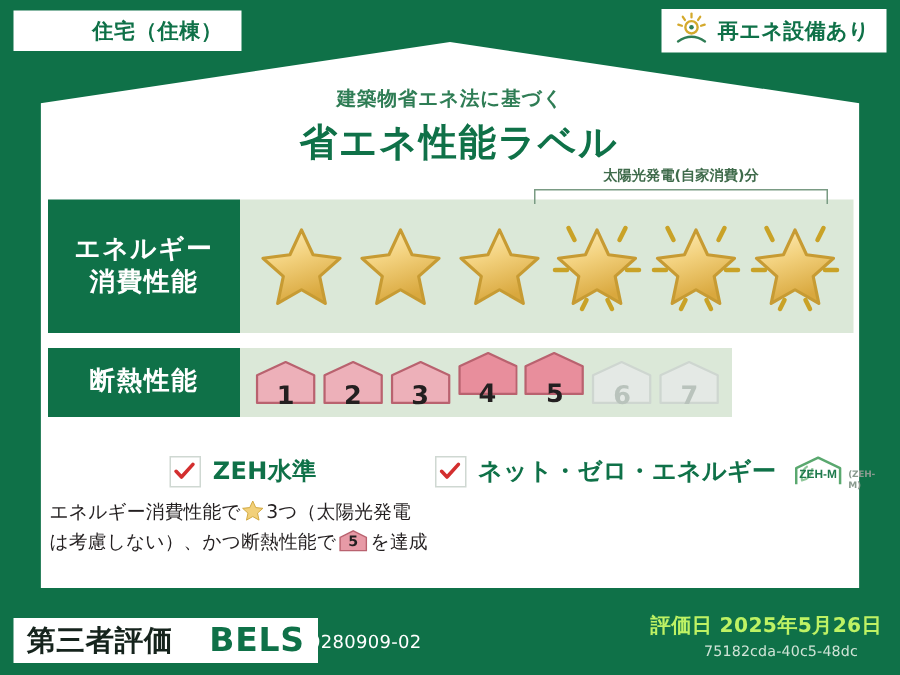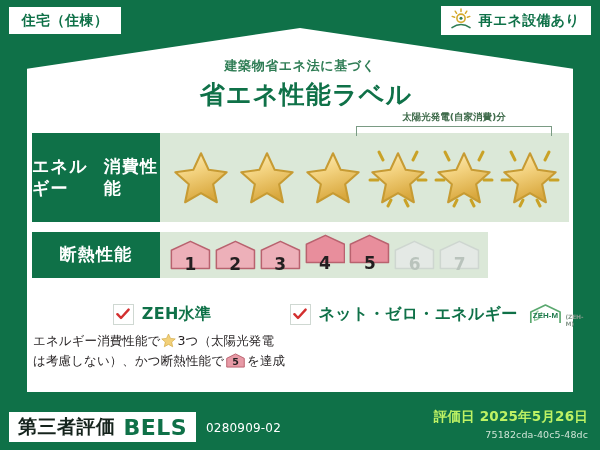--- a/index.html
+++ b/index.html
@@ -7,21 +7,21 @@
     width:600px;height:450px;overflow:hidden;
     font-family:"DejaVu Sans","Liberation Sans",sans-serif;
     background:#0e7048;
   }
   #label-root{position:relative;width:600px;height:450px;background:#0f7148;}
 
   
   .type-chip{
     position:absolute;left:9px;top:7px;width:112px;height:27px;
     background:#ffffff;display:flex;align-items:center;justify-content:center;
-    color:#0f7148;font-size:14px;font-weight:700;letter-spacing:.5px;
+    color:#0f7148;font-size:14px;font-weight:700;letter-spacing:.5px;padding-left:40px;
   }
   .renew-chip{
     position:absolute;right:9px;top:6px;height:29px;padding:0 11px 0 8px;
     background:#ffffff;display:flex;align-items:center;gap:6px;
   }
   .renew-chip .txt{color:#0f7148;font-size:14px;font-weight:700;letter-spacing:.3px;}
 
   
   .roof-panel{
     position:absolute;left:27px;top:28px;width:546px;height:364px;
@@ -34,21 +34,21 @@
     color:#2f7d55;font-size:13px;font-weight:700;letter-spacing:.6px;
   }
   .title-main{
     position:absolute;left:12px;right:0;top:78px;text-align:center;
     color:#0f7148;font-size:25px;font-weight:700;letter-spacing:1.2px;
   }
 
   
   .row{position:absolute;display:flex;align-items:stretch;}
   .row-label{
-    background:#0f7148;color:#ffffff;display:flex;flex-direction:row;
+    background:#0f7148;color:#ffffff;display:flex;flex-direction:column;
     align-items:center;justify-content:center;line-height:1.28;
     font-size:17px;font-weight:700;letter-spacing:1.2px;
   }
   .row-body{background:#dbe8d8;position:relative;flex:1;}
 
   #row-energy{left:32px;top:133px;width:537px;height:89px;}
   #row-energy .row-label{width:128px;}
   #row-insul{left:32px;top:232px;width:456px;height:46px;}
   #row-insul .row-label{width:128px;font-size:17px;}
 
@@ -101,27 +101,27 @@
   .inline-house .n{
     position:absolute;inset:0;display:flex;align-items:center;justify-content:center;
     font-size:9.5px;font-weight:700;color:#231f20;padding-top:2px;
   }
   .zehm-logo{display:inline-flex;align-items:flex-end;gap:2px;vertical-align:-6px;margin-left:1px;}
   .zehm-cap{font-size:6px;color:#8a9a8f;font-weight:700;letter-spacing:-.2px;}
 
   
   .bels-chip{
     position:absolute;left:9px;bottom:8px;height:30px;padding:0 9px;
-    background:#ffffff;display:flex;align-items:center;gap:8px;
+    background:#ffffff;display:flex;align-items:center;gap:24px;
   }
   .bels-jp{color:#15231c;font-size:19px;font-weight:700;letter-spacing:.5px;}
   .bels-en{color:#0f7148;font-size:22px;font-weight:700;letter-spacing:.5px;}
   .bels-no{position:absolute;left:206px;bottom:15px;color:#ffffff;font-size:12px;letter-spacing:.2px;}
   .eval-date{position:absolute;right:12px;bottom:24px;color:#bef264;font-size:13.5px;font-weight:700;letter-spacing:.2px;}
-  .eval-uid{position:absolute;right:12px;bottom:10px;color:#cfe3d6;font-size:9.5px;letter-spacing:.1px;}
+  .eval-uid{position:absolute;right:28px;bottom:10px;color:#cfe3d6;font-size:9.5px;letter-spacing:.1px;}
 </style>
 </head>
 <body>
 
 <div id="label-root">
 
   <div class="type-chip">
     <span>住宅（住棟）</span>
   </div>
 

